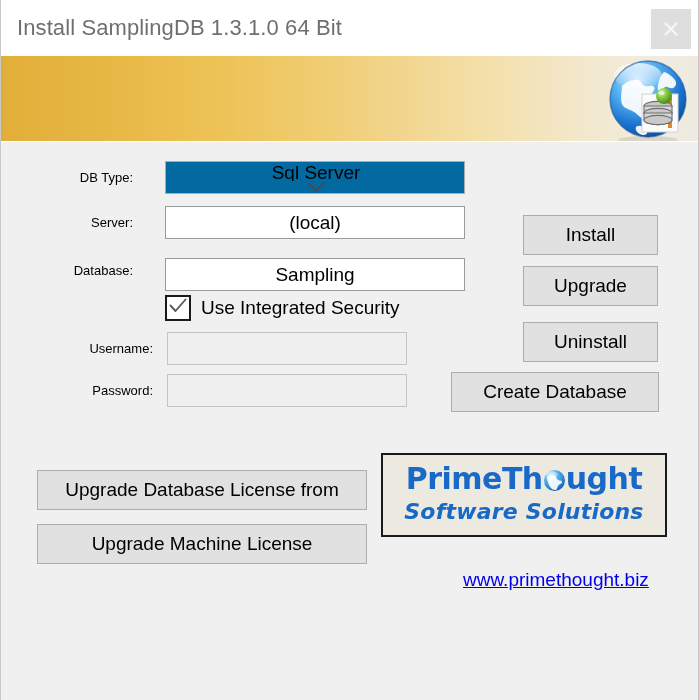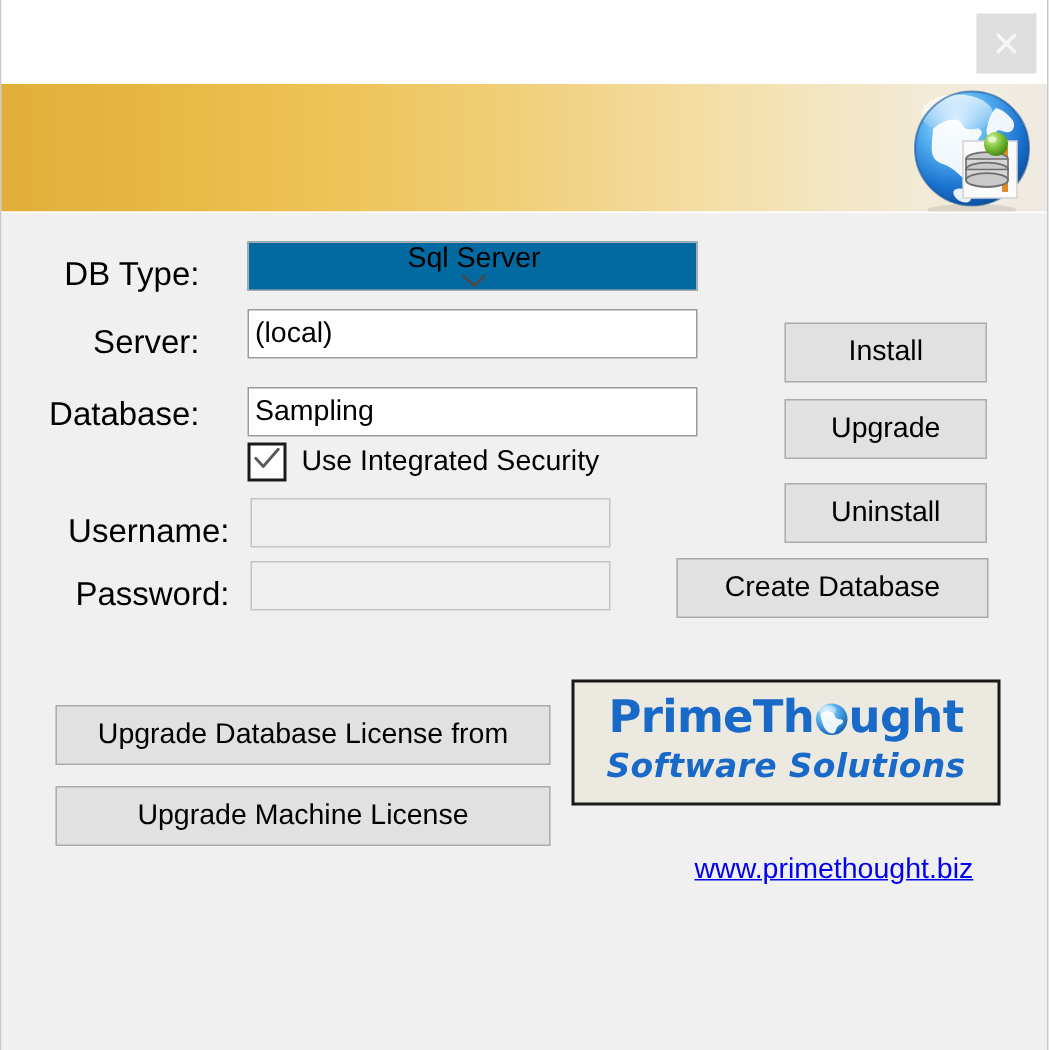--- a/index.html
+++ b/index.html
@@ -84,21 +84,21 @@
 
   
   .body-area {
     position: relative;
     flex: 1 1 auto;
     background: #f0f0f0;
   }
 
   .field-label {
     position: absolute;
-    font-size: 22px;
+    font-size: 13px;
     color: #000000;
     text-align: right;
     white-space: nowrap;
   }
 
   .combo {
     position: absolute;
     background: #0369a1;
     border: 1px solid #acacac;
     box-sizing: border-box;
@@ -121,20 +121,21 @@
     background: #ffffff;
     border: 1px solid #9a9a9a;
     box-sizing: border-box;
     font-size: 19px;
     color: #000000;
     padding: 0 4px;
     display: flex;
     align-items: center;
     font-family: "Liberation Sans", sans-serif;
     outline: none;
+    justify-content: center;
   }
   .textbox.disabled {
     background: #efefef;
     border: 1px solid #c4c4c4;
     color: #7a7a7a;
   }
 
   .checkbox-row {
     position: absolute;
     display: flex;
@@ -242,20 +243,21 @@
     color: #1a1a1a;
     white-space: nowrap;
   }
 </style>
 </head>
 <body>
 
 <div id="app">
 
   <div class="titlebar">
+    <div class="title-text">Install SamplingDB 1.3.1.0 64 Bit</div>
     <div class="close-btn">
       <span>
         <svg width="18" height="18" viewBox="0 0 18 18">
           <path d="M3.5 3.5 L14.5 14.5 M14.5 3.5 L3.5 14.5" stroke="#f6f6f6" stroke-width="2.4" stroke-linecap="round" fill="none"></path>
         </svg>
       </span>
     </div>
   </div>
 
   <div class="banner">

